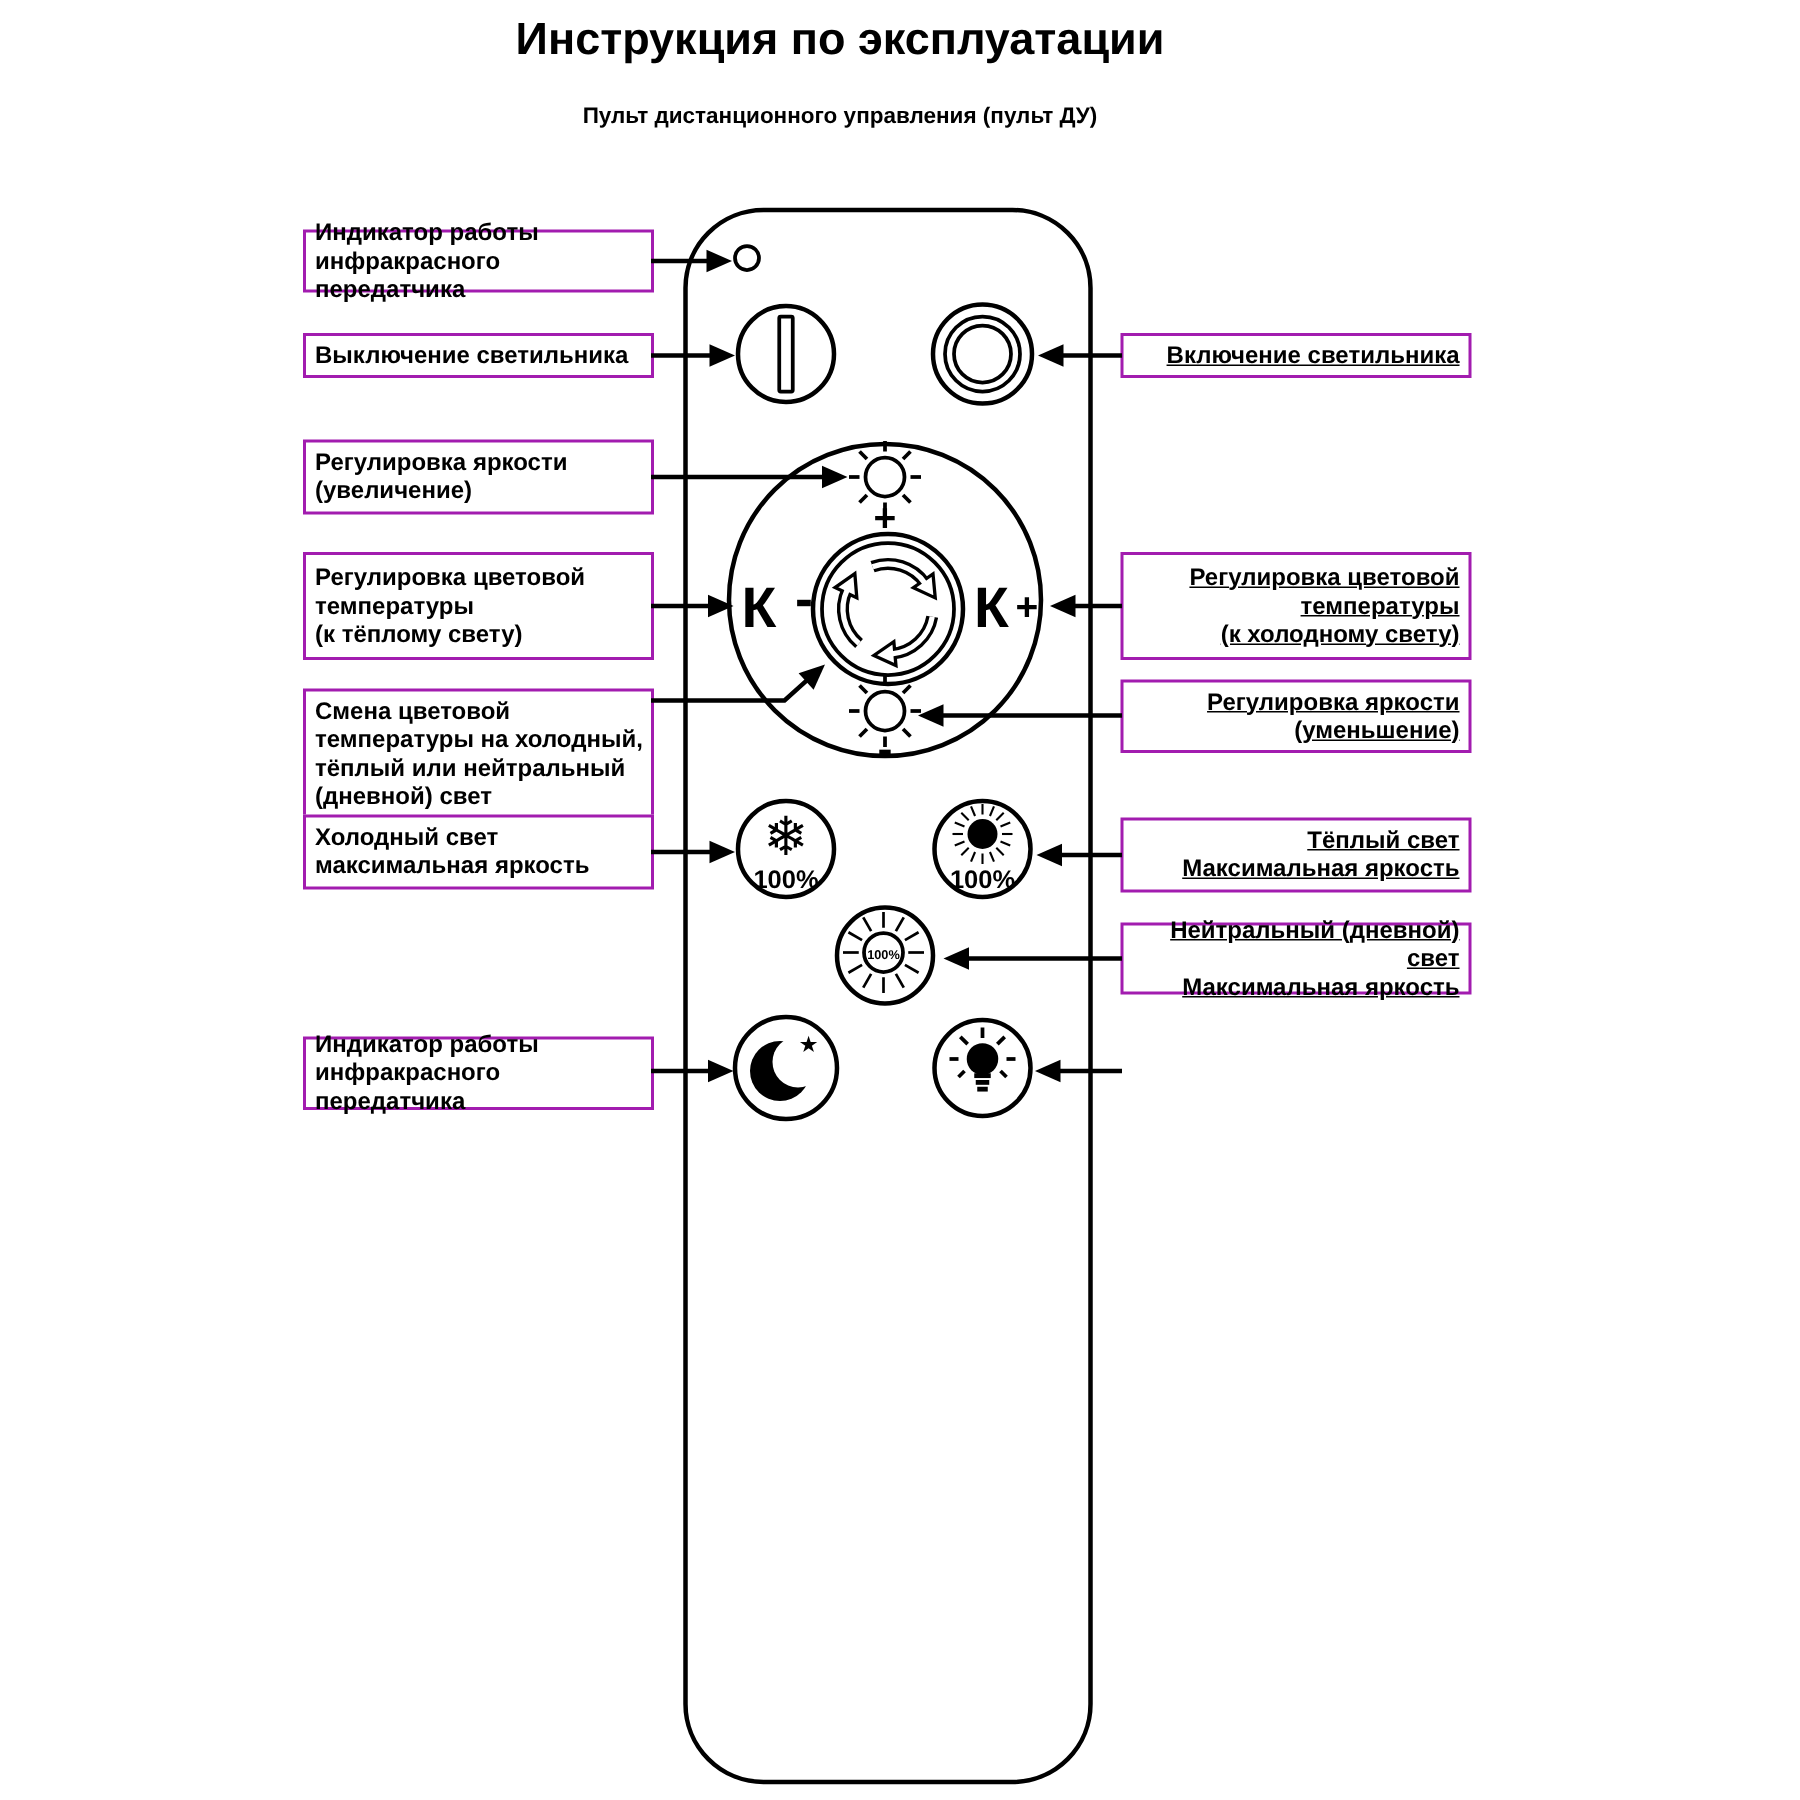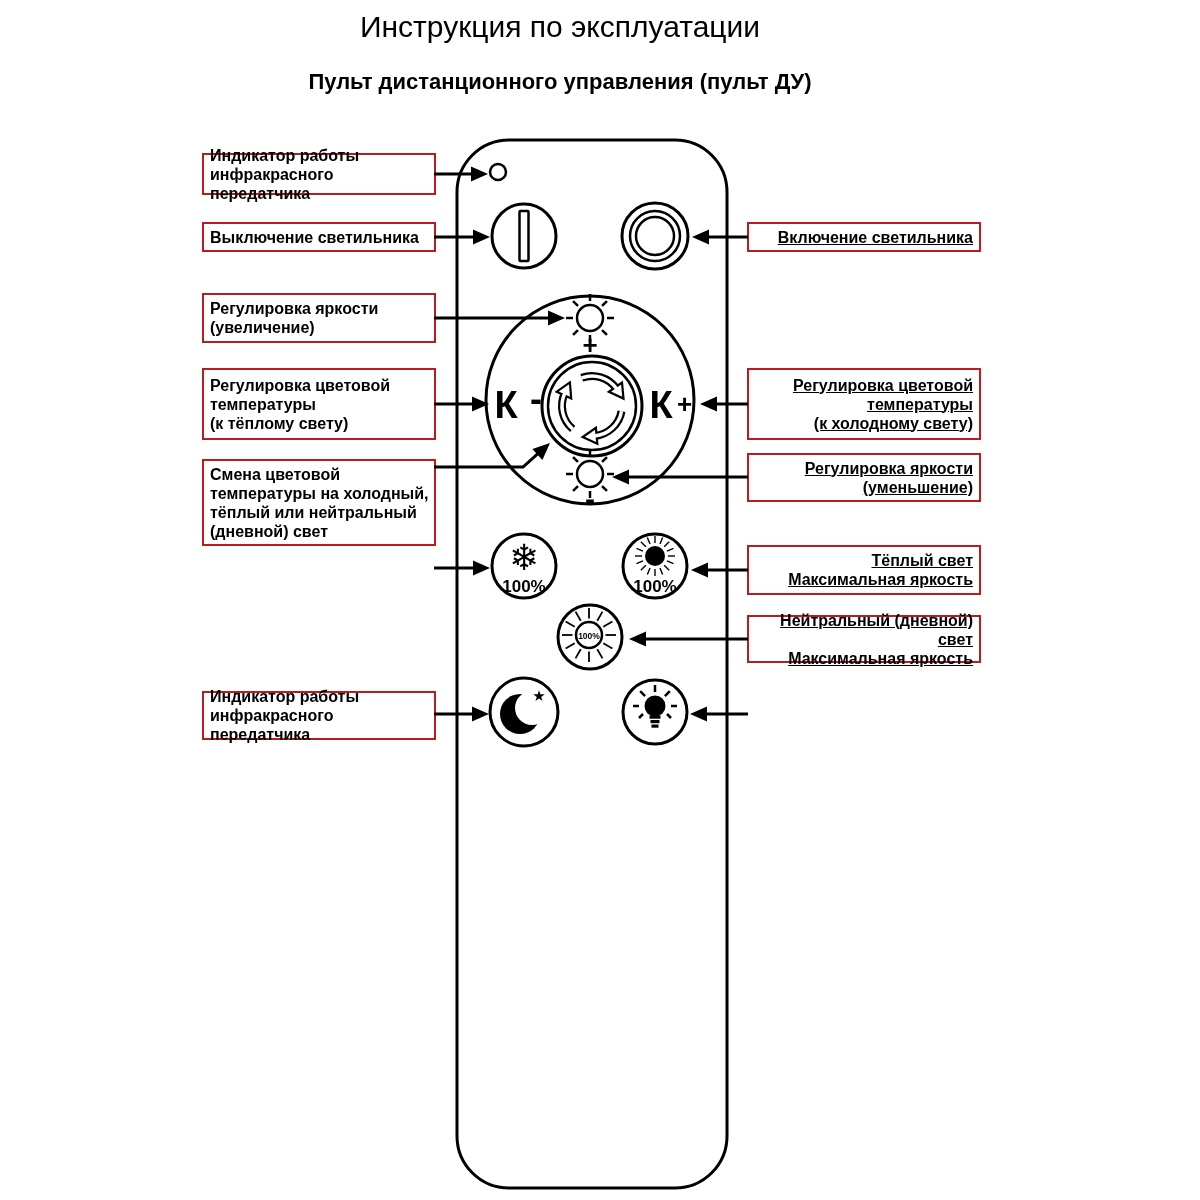--- a/index.html
+++ b/index.html
@@ -1,22 +1,22 @@
 <!DOCTYPE html>
 <html><head>
 <meta charset="utf-8">
 <style>
   html,body { margin:0; padding:0; background:#fff; }
   .page { position:relative; width:1200px; height:1200px; background:#fff;
           font-family:"Liberation Sans", sans-serif; overflow:hidden; }
   .title { position:absolute; top:10px; left:0; width:1120px; text-align:center;
-           font-size:30px; font-weight:normal; color:#000; }
+           font-size:30px; font-weight:bold; color:#000; }
   .subtitle { position:absolute; top:69px; left:0; width:1120px; text-align:center;
-              font-size:22px; font-weight:bold; color:#000; }
-  .callout { position:absolute; box-sizing:border-box; border:2px solid #b91c1c; background:#fff;
+              font-size:15px; font-weight:bold; color:#000; }
+  .callout { position:absolute; box-sizing:border-box; border:2px solid #a21caf; background:#fff;
              display:flex; align-items:center; color:#000;
              font-size:16px; line-height:19px; font-weight:bold; }
   .callout span { white-space:pre-line; display:block; width:100%; }
   .callout.cl-left  { padding-left:6px; padding-right:2px; text-align:left; }
   .callout.cl-right { padding-right:6px; padding-left:2px; text-align:right;text-decoration:underline; }
   svg.diagram { position:absolute; top:0; left:0; pointer-events:none; }
   .body-outline { fill:#fff; stroke:#000; stroke-width:3; }
   .btn   { fill:#fff; stroke:#000; stroke-width:3; }
   .thin  { fill:none; stroke:#000; stroke-width:2.5; }
   .cline { fill:none; stroke:#000; stroke-width:3; }
@@ -54,20 +54,24 @@
       <span>Регулировка цветовой
 температуры
 (к тёплому свету)</span>
     </div>
   <div class="callout cl-left" style="left:202px;top:459px;width:234px;height:87px;">
       <span>Смена цветовой
 температуры на холодный,
 тёплый или нейтральный
 (дневной) свет</span>
     </div>
+  <div class="callout cl-left" style="left:202px;top:543px;width:234px;height:50px;">
+      <span>Холодный свет
+максимальная яркость</span>
+    </div>
   <div class="callout cl-left" style="left:202px;top:691px;width:234px;height:49px;">
       <span>Индикатор работы
 инфракрасного передатчика</span>
     </div>
 
   <div class="callout cl-right" style="left:747px;top:222px;width:234px;height:30px;">
       <span>Включение светильника</span>
     </div>
   <div class="callout cl-right" style="left:747px;top:368px;width:234px;height:72px;">
       <span>Регулировка цветовой

